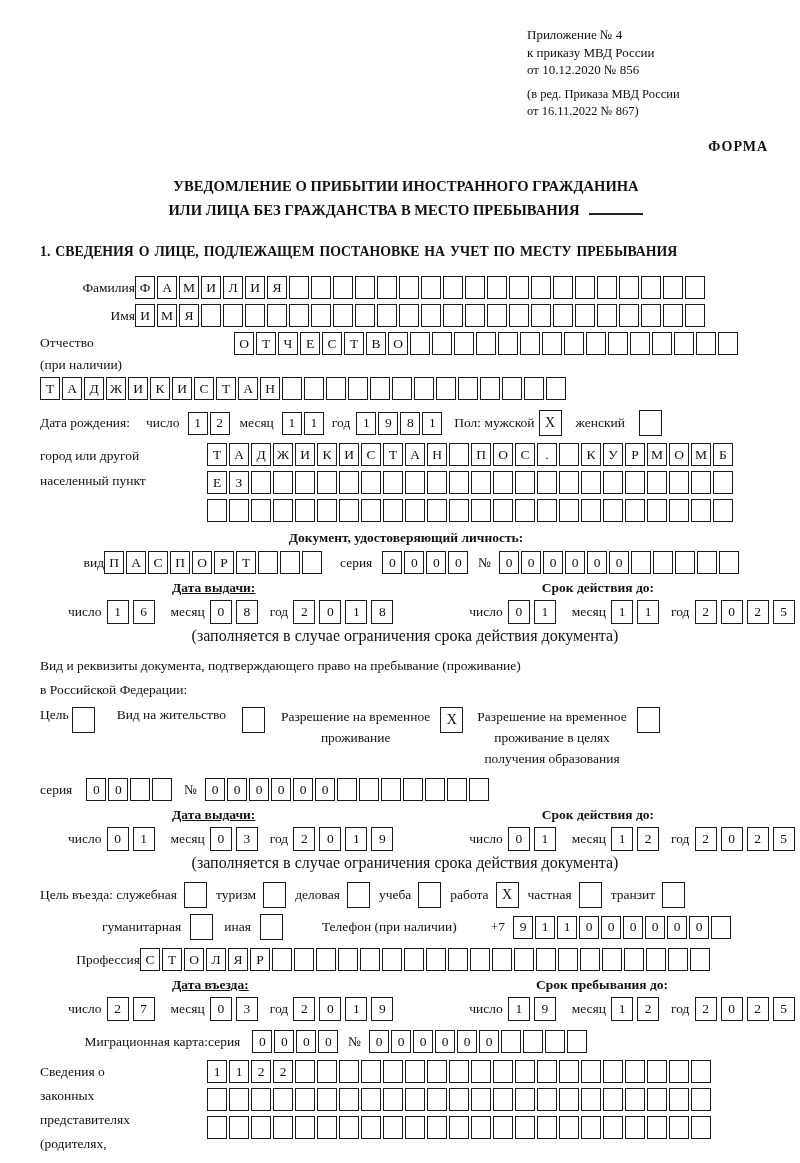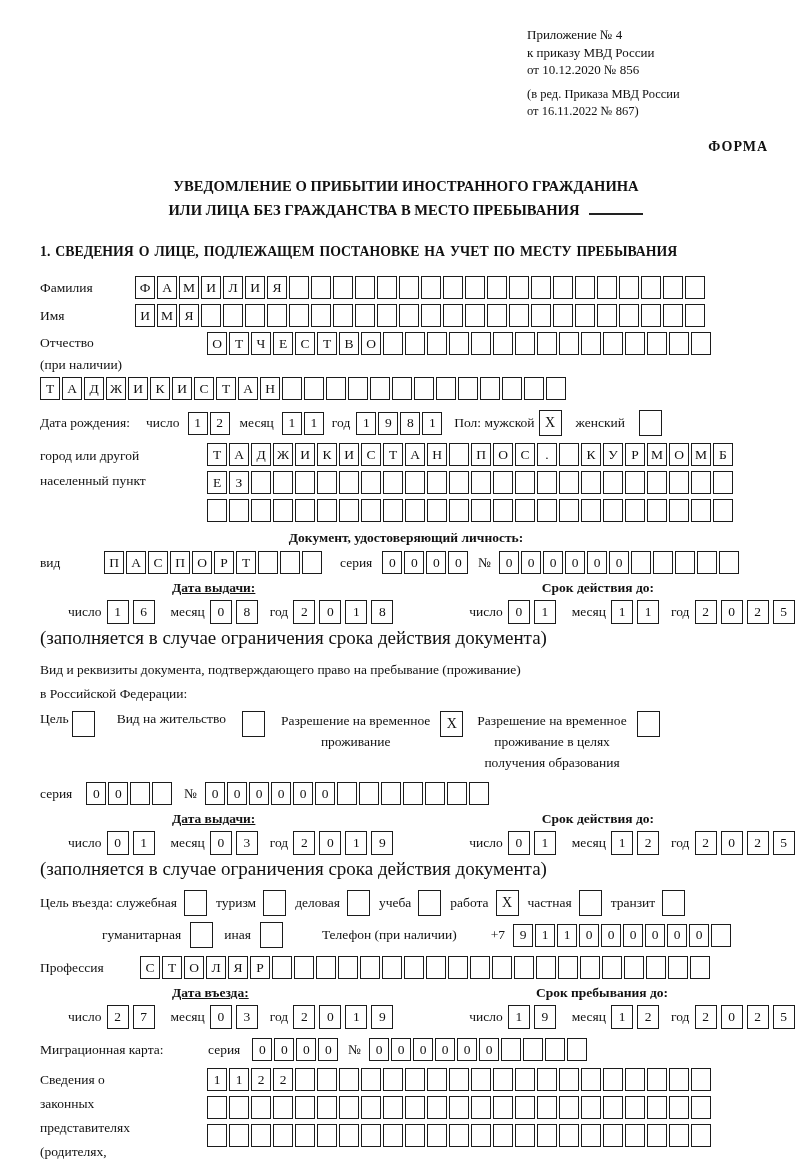--- a/index.html
+++ b/index.html
@@ -11,21 +11,21 @@
   }
   
   .appendix{margin-left:auto;width:245px;line-height:1.35;font-size:13px;}
   .appendix .amend{margin-top:7px;font-size:12.5px;}
   .forma{text-align:right;font-weight:bold;font-size:14px;letter-spacing:1px;margin:20px 4px 0 0;}
   .title{text-align:center;font-weight:bold;font-size:14.6px;line-height:1.6;margin-top:20px;}
   .blank-line{display:inline-block;width:54px;border-bottom:2px solid #222;margin-left:10px;}
   .section-title{font-weight:bold;font-size:13.8px;margin-top:22px;word-spacing:1.5px;}
   
   .row{display:flex;align-items:center;margin-top:5px;}
-  .lbl{white-space:nowrap;}
+  .lbl{white-space:nowrap;text-align:right;}
   .w95{flex:0 0 95px;}
   .w64{flex:0 0 64px;}
   .w100{flex:0 0 100px;}
   .w140{flex:0 0 140px;}
   .w167{flex:0 0 167px;}
   .lblcol{line-height:21.5px;}
   .cells{display:flex;flex-wrap:nowrap;}
   .cell{
     flex:0 0 18px;height:21px;border:1.6px solid #1c1c1c;margin-right:2px;
     display:flex;align-items:center;justify-content:center;
@@ -38,21 +38,21 @@
     display:inline-flex;flex:0 0 21px;width:21px;height:24px;border:1.6px solid #1c1c1c;
     align-items:center;justify-content:center;font-size:14px;background:#fff;
   }
   .center-bold{font-weight:bold;text-align:center;margin-top:3px;}
   .dhead-row{display:flex;margin-top:6px;font-weight:bold;}
   .dhead-row .a{margin-left:132px;text-decoration:underline;}
   .dhead-row .b{margin-left:auto;margin-right:118px;}
   .daterow{display:flex;align-items:center;margin-top:4px;}
   .dgroup{display:flex;align-items:center;}
   .dgroup .lbl{margin-right:5px;}
-  .right-note{text-align:left;font-size:19px;margin-top:3px;margin-right:2px;}
+  .right-note{text-align:center;font-size:16px;margin-top:3px;margin-right:2px;}
   .para{margin-top:9px;line-height:1.75;}
   .visa-row{display:flex;align-items:flex-start;margin-top:6px;}
   .visa-item{display:flex;align-items:flex-start;}
   .visa-item .ml{text-align:center;line-height:1.55;}
   .purpose-row{display:flex;align-items:center;margin-top:10px;}
   .purpose-row .checkbox{margin-left:7px;margin-right:9px;}
   .phone-row{display:flex;align-items:center;margin-top:6px;margin-left:62px;}
   .phone-row .checkbox{margin-left:9px;margin-right:11px;}
 </style>
 </head>
@@ -135,21 +135,21 @@
         <span class="cell"></span>
         <span class="cell"></span>
         <span class="cell"></span>
         <span class="cell"></span>
         <span class="cell"></span>
         <span class="cell"></span>
         <span class="cell"></span>
       </span>
   </div>
 
-  <div class="grid" style="margin-top:5px;">
+  <div class="grid" style="margin-top:5px;gap:27px;">
     <div class="lblcol w167">
       <div>Отчество</div>
       <div>(при наличии)</div>
     </div>
     <span class="cells">
         <span class="cell">О</span>
         <span class="cell">Т</span>
         <span class="cell">Ч</span>
         <span class="cell">Е</span>
         <span class="cell">С</span>

